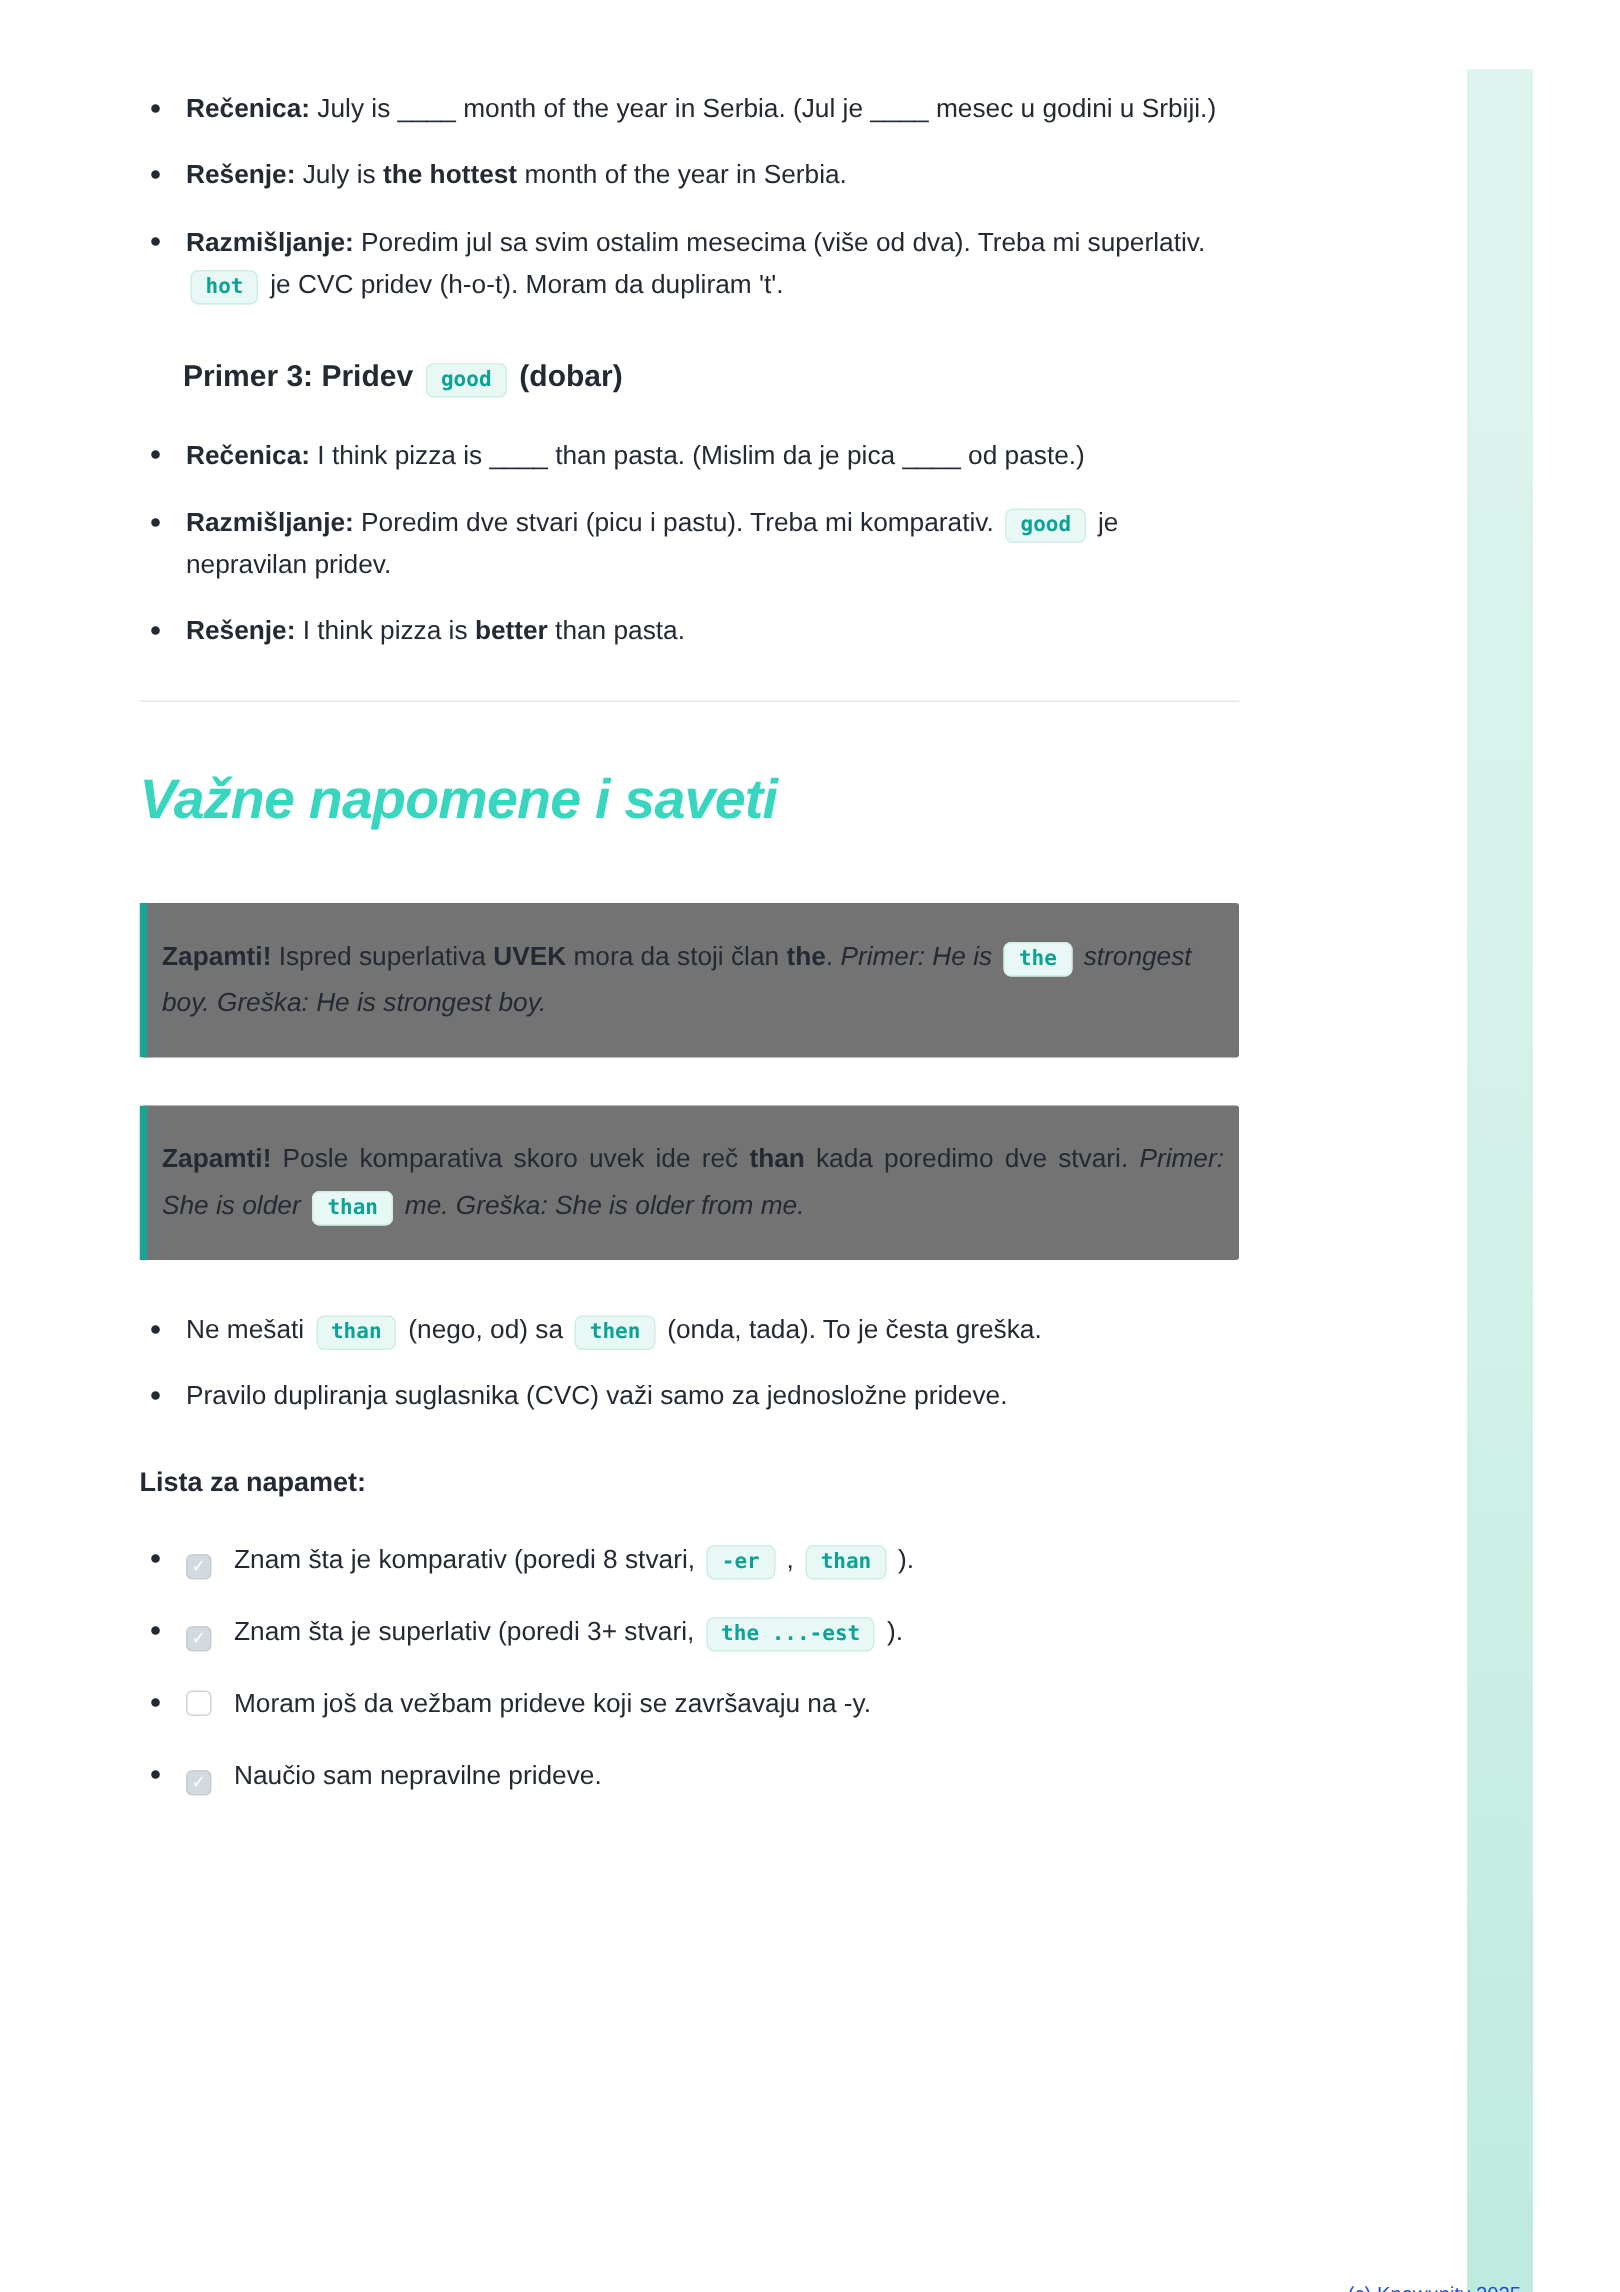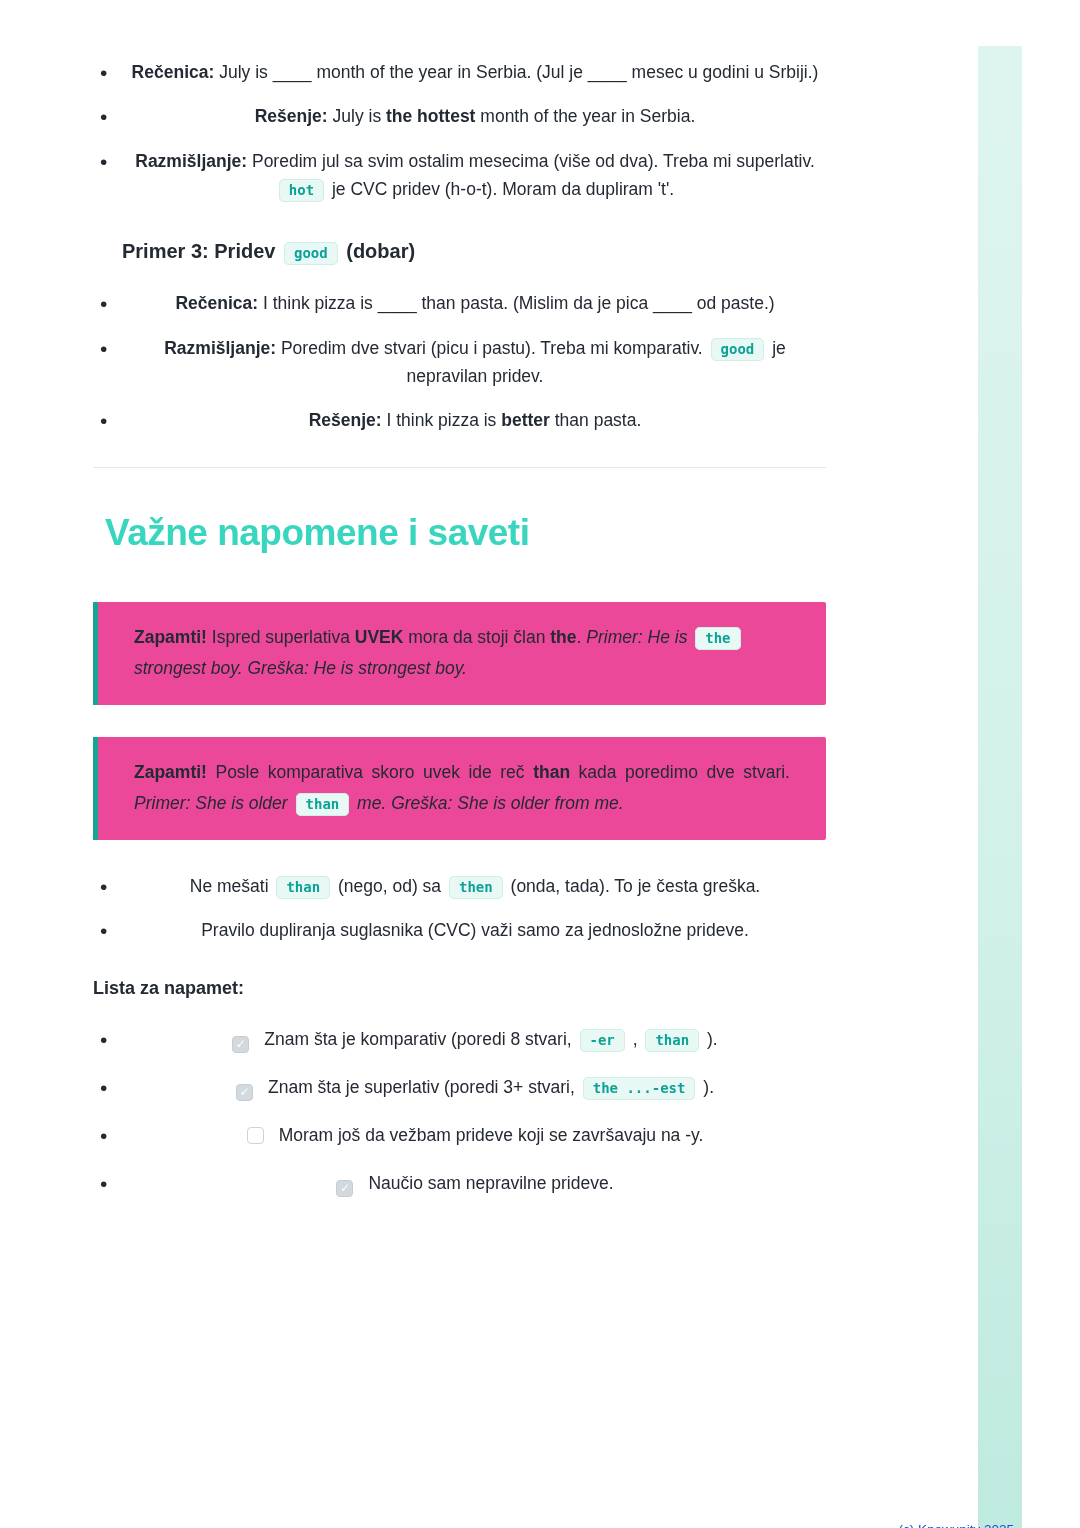--- a/index.html
+++ b/index.html
@@ -28,21 +28,21 @@
     padding: 58px 0 40px 93px;
     width: 826px;
   }
   h3.sub-heading {
     font-size: 20px;
     font-weight: 700;
     margin: 0 0 24px 0;
     line-height: 1.4;
   }
   h3.sub-heading.second { margin-top: 34px; margin-left: 29px; }
-  ul { list-style: none; margin: 0 0 26px 0; padding: 0; text-align: center; }
+  ul { list-style: none; margin: 0 0 26px 0; padding: 0; }
   ul.bullets { font-size: 17.5px; line-height: 1.62; }
   ul.bullets > li {
     position: relative;
     padding-left: 31px;
     margin-bottom: 16px;
   }
   ul.bullets > li::before {
     content: "\2022";
     position: absolute;
     left: 7px;
@@ -54,27 +54,28 @@
     border: none;
     border-top: 1px solid #e4e8ec;
     margin: 32px 0 0 0;
     width: 733px;
   }
   h1.main-title {
     color: #38d5bf;
     font-size: 37px;
     font-weight: 800;
     letter-spacing: -0.5px;
-    margin: 44px 0 48px 12px;
+    margin: 44px 0 48px 0;
+    font-style: italic;
   }
   .callout {
     width: 733px;
-    background: #ec4899;
+    background: #737373;
     border-left: 5px solid #18a493;
-    padding: 20px 36px;
+    padding: 20px 10px;
     margin: 0 0 32px 0;
     font-size: 17.5px;
     line-height: 1.8;
     border-radius: 0 2px 2px 0;
   }
   .callout p { margin: 0; }
   .callout.justified p { text-align: justify; }
   .seg-b { font-weight: 700; }
   .seg-i { font-style: italic; }
   .seg-code {

